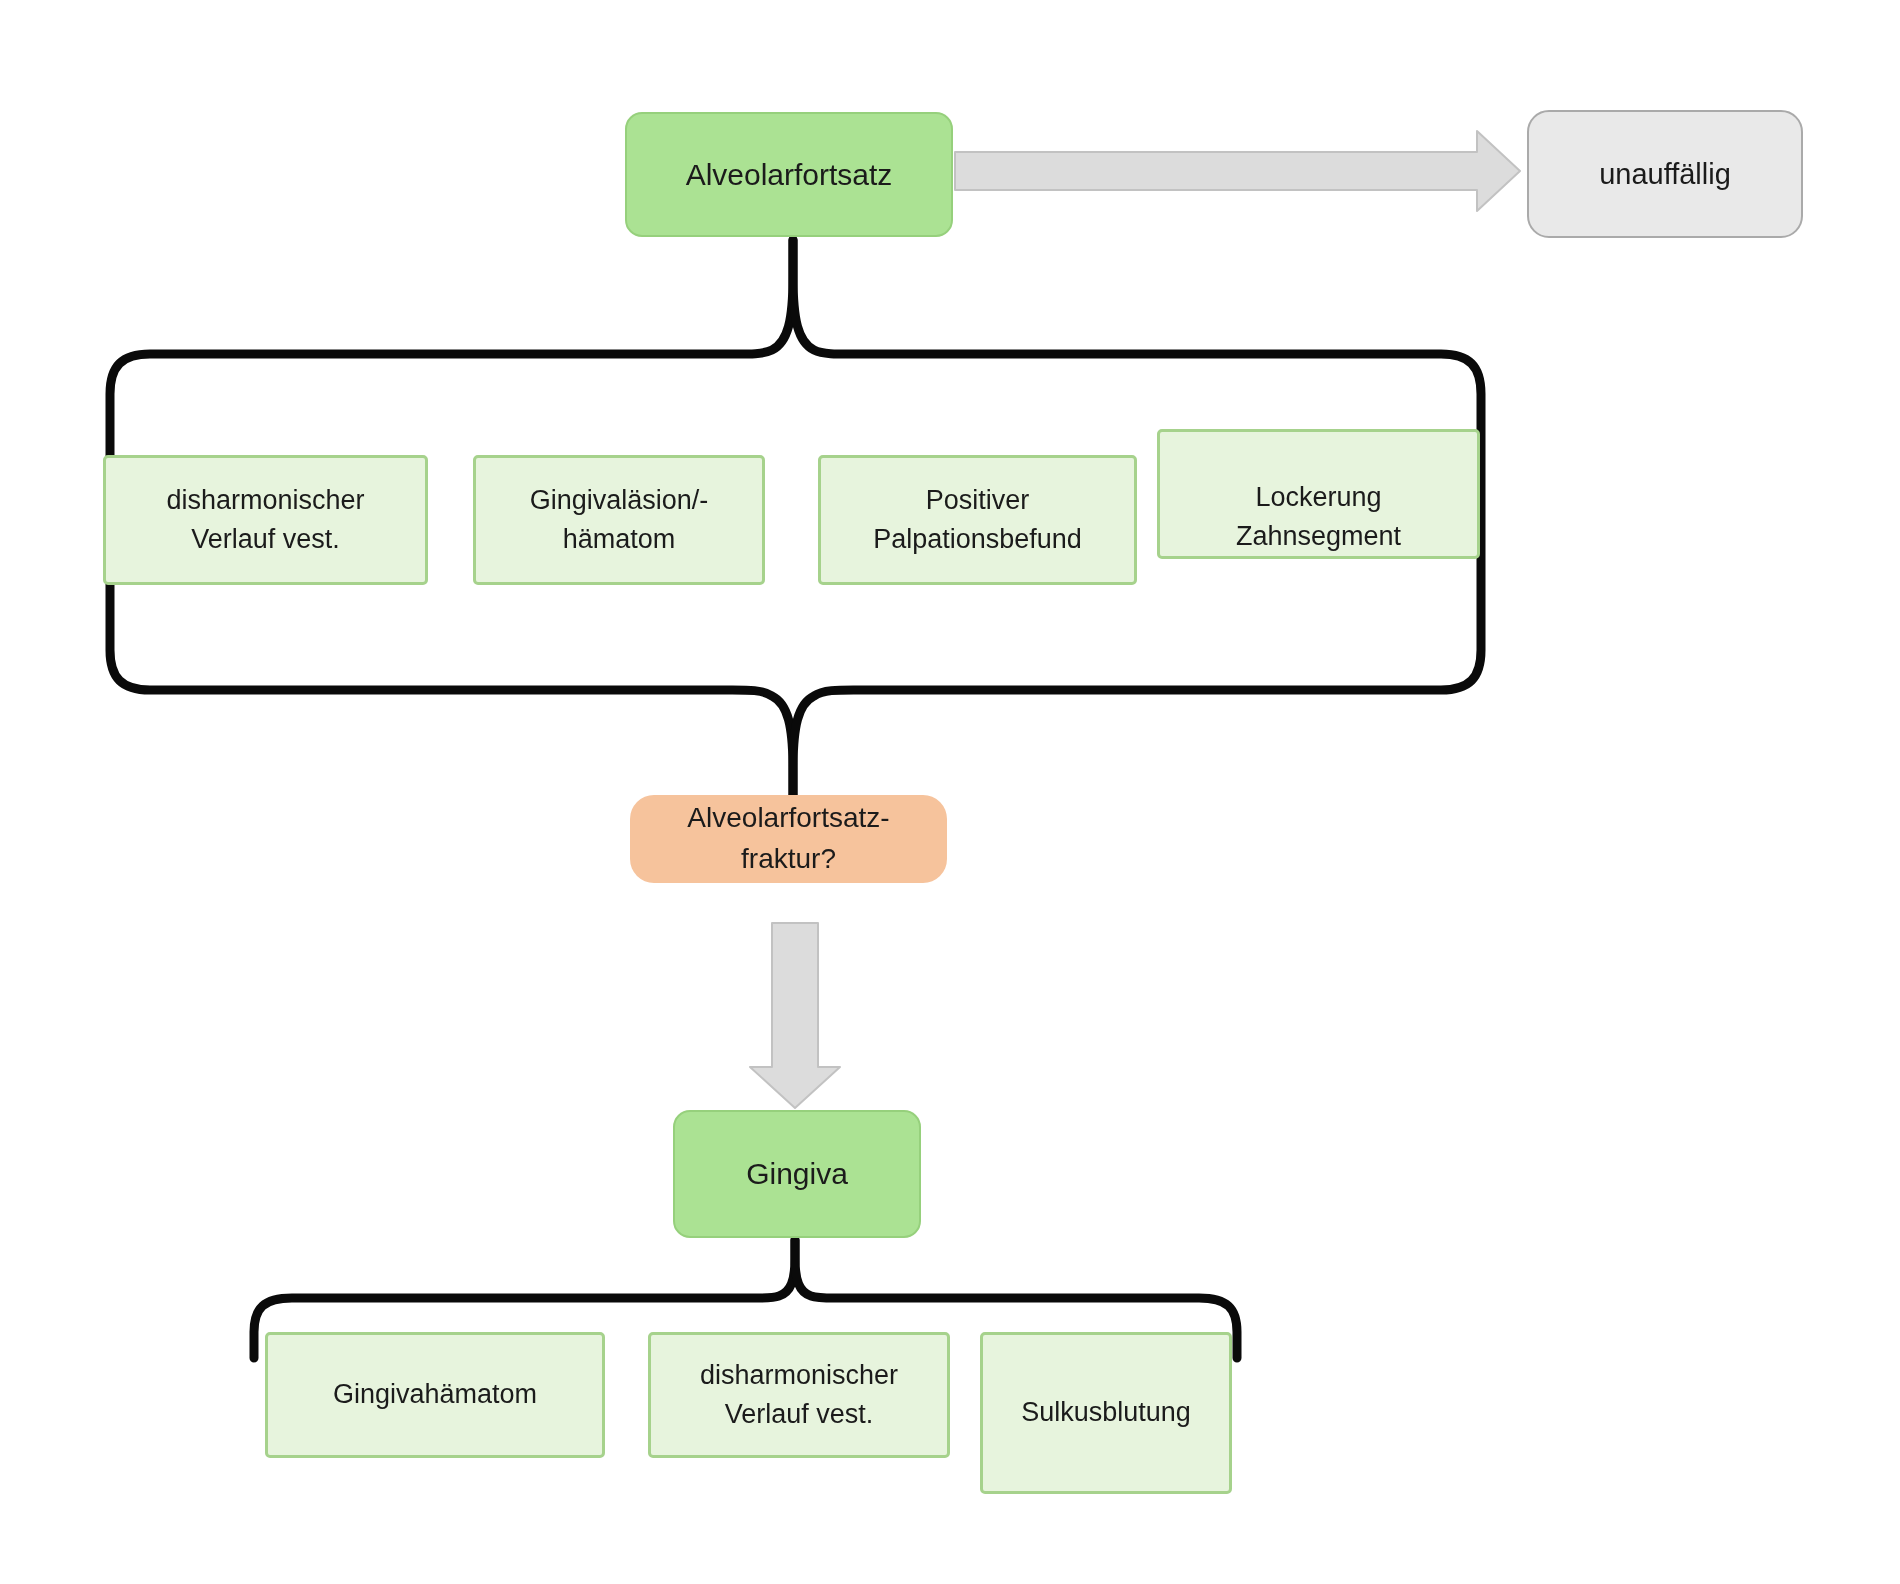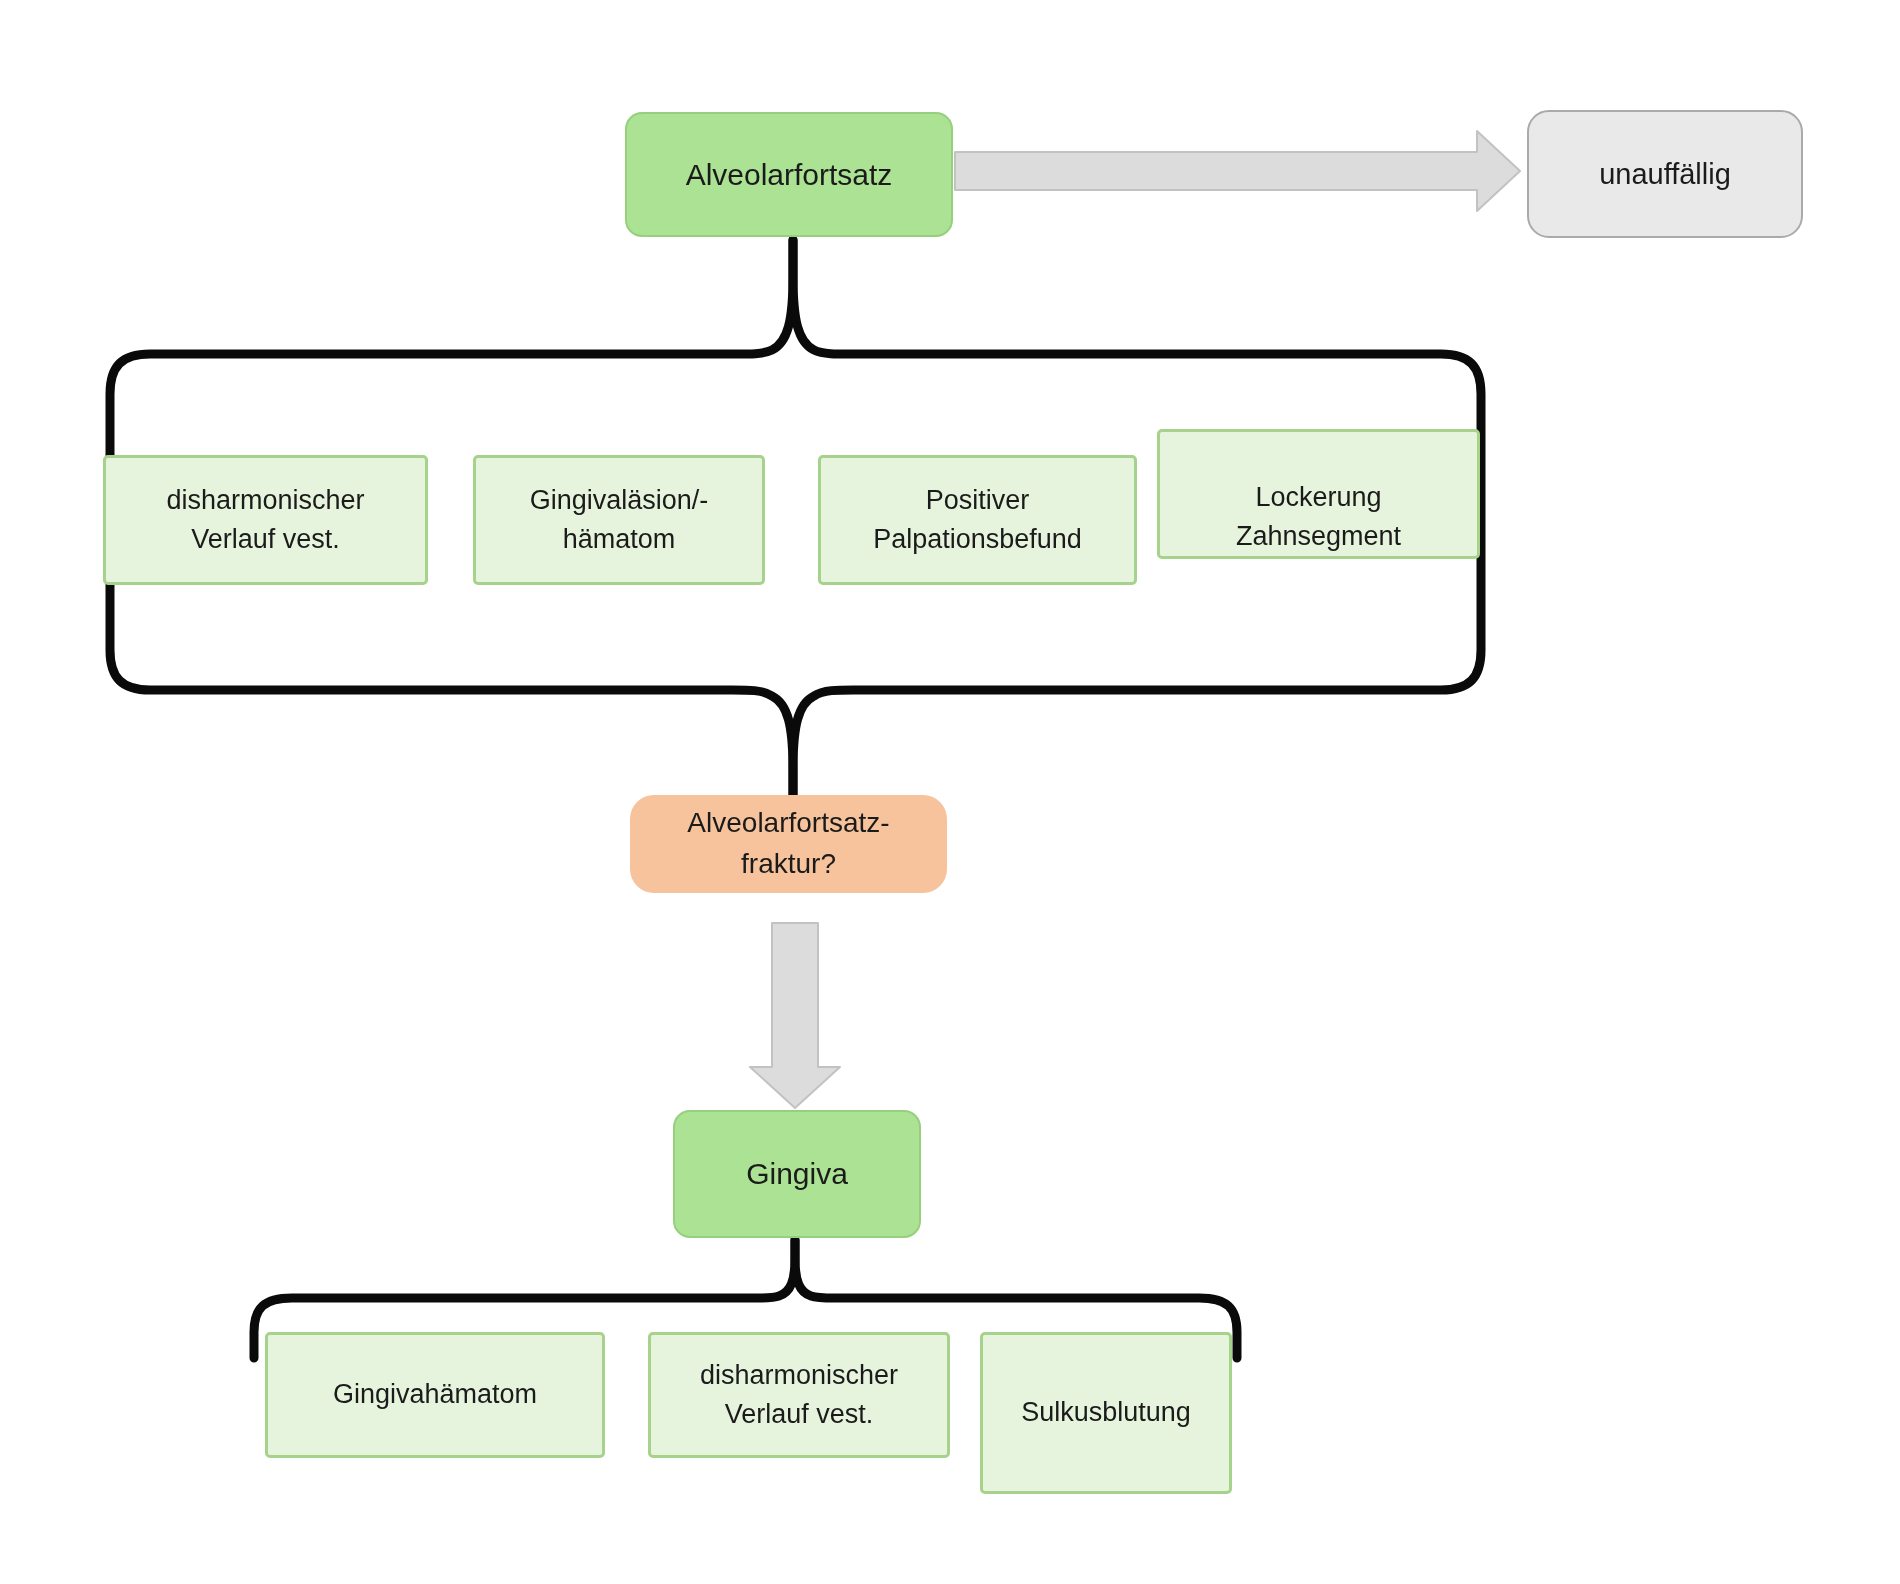--- a/index.html
+++ b/index.html
@@ -81,21 +81,21 @@
   </div>
   <div class="node pale" style="left:818px;top:455px;width:319px;height:130px;">
     <span>Positiver</span>
     <span>Palpationsbefund</span>
   </div>
   <div class="node pale" style="left:1157px;top:429px;width:323px;height:130px;justify-content:flex-end;">
     <span>Lockerung</span>
     <span>Zahnsegment</span>
   </div>
 
-  <div class="node orange" style="left:630px;top:795px;width:317px;height:98px;">
+  <div class="node orange" style="left:630px;top:795px;width:317px;height:88px;">
     <span>Alveolarfortsatz-</span>
     <span>fraktur?</span>
   </div>
 
   <div class="node green" style="left:637px;top:1110px;width:248px;height:128px;margin-left:36px;">
     <span>Gingiva</span>
   </div>
 
   <div class="node pale" style="left:265px;top:1332px;width:340px;height:126px;">
     <span>Gingivahämatom</span>

